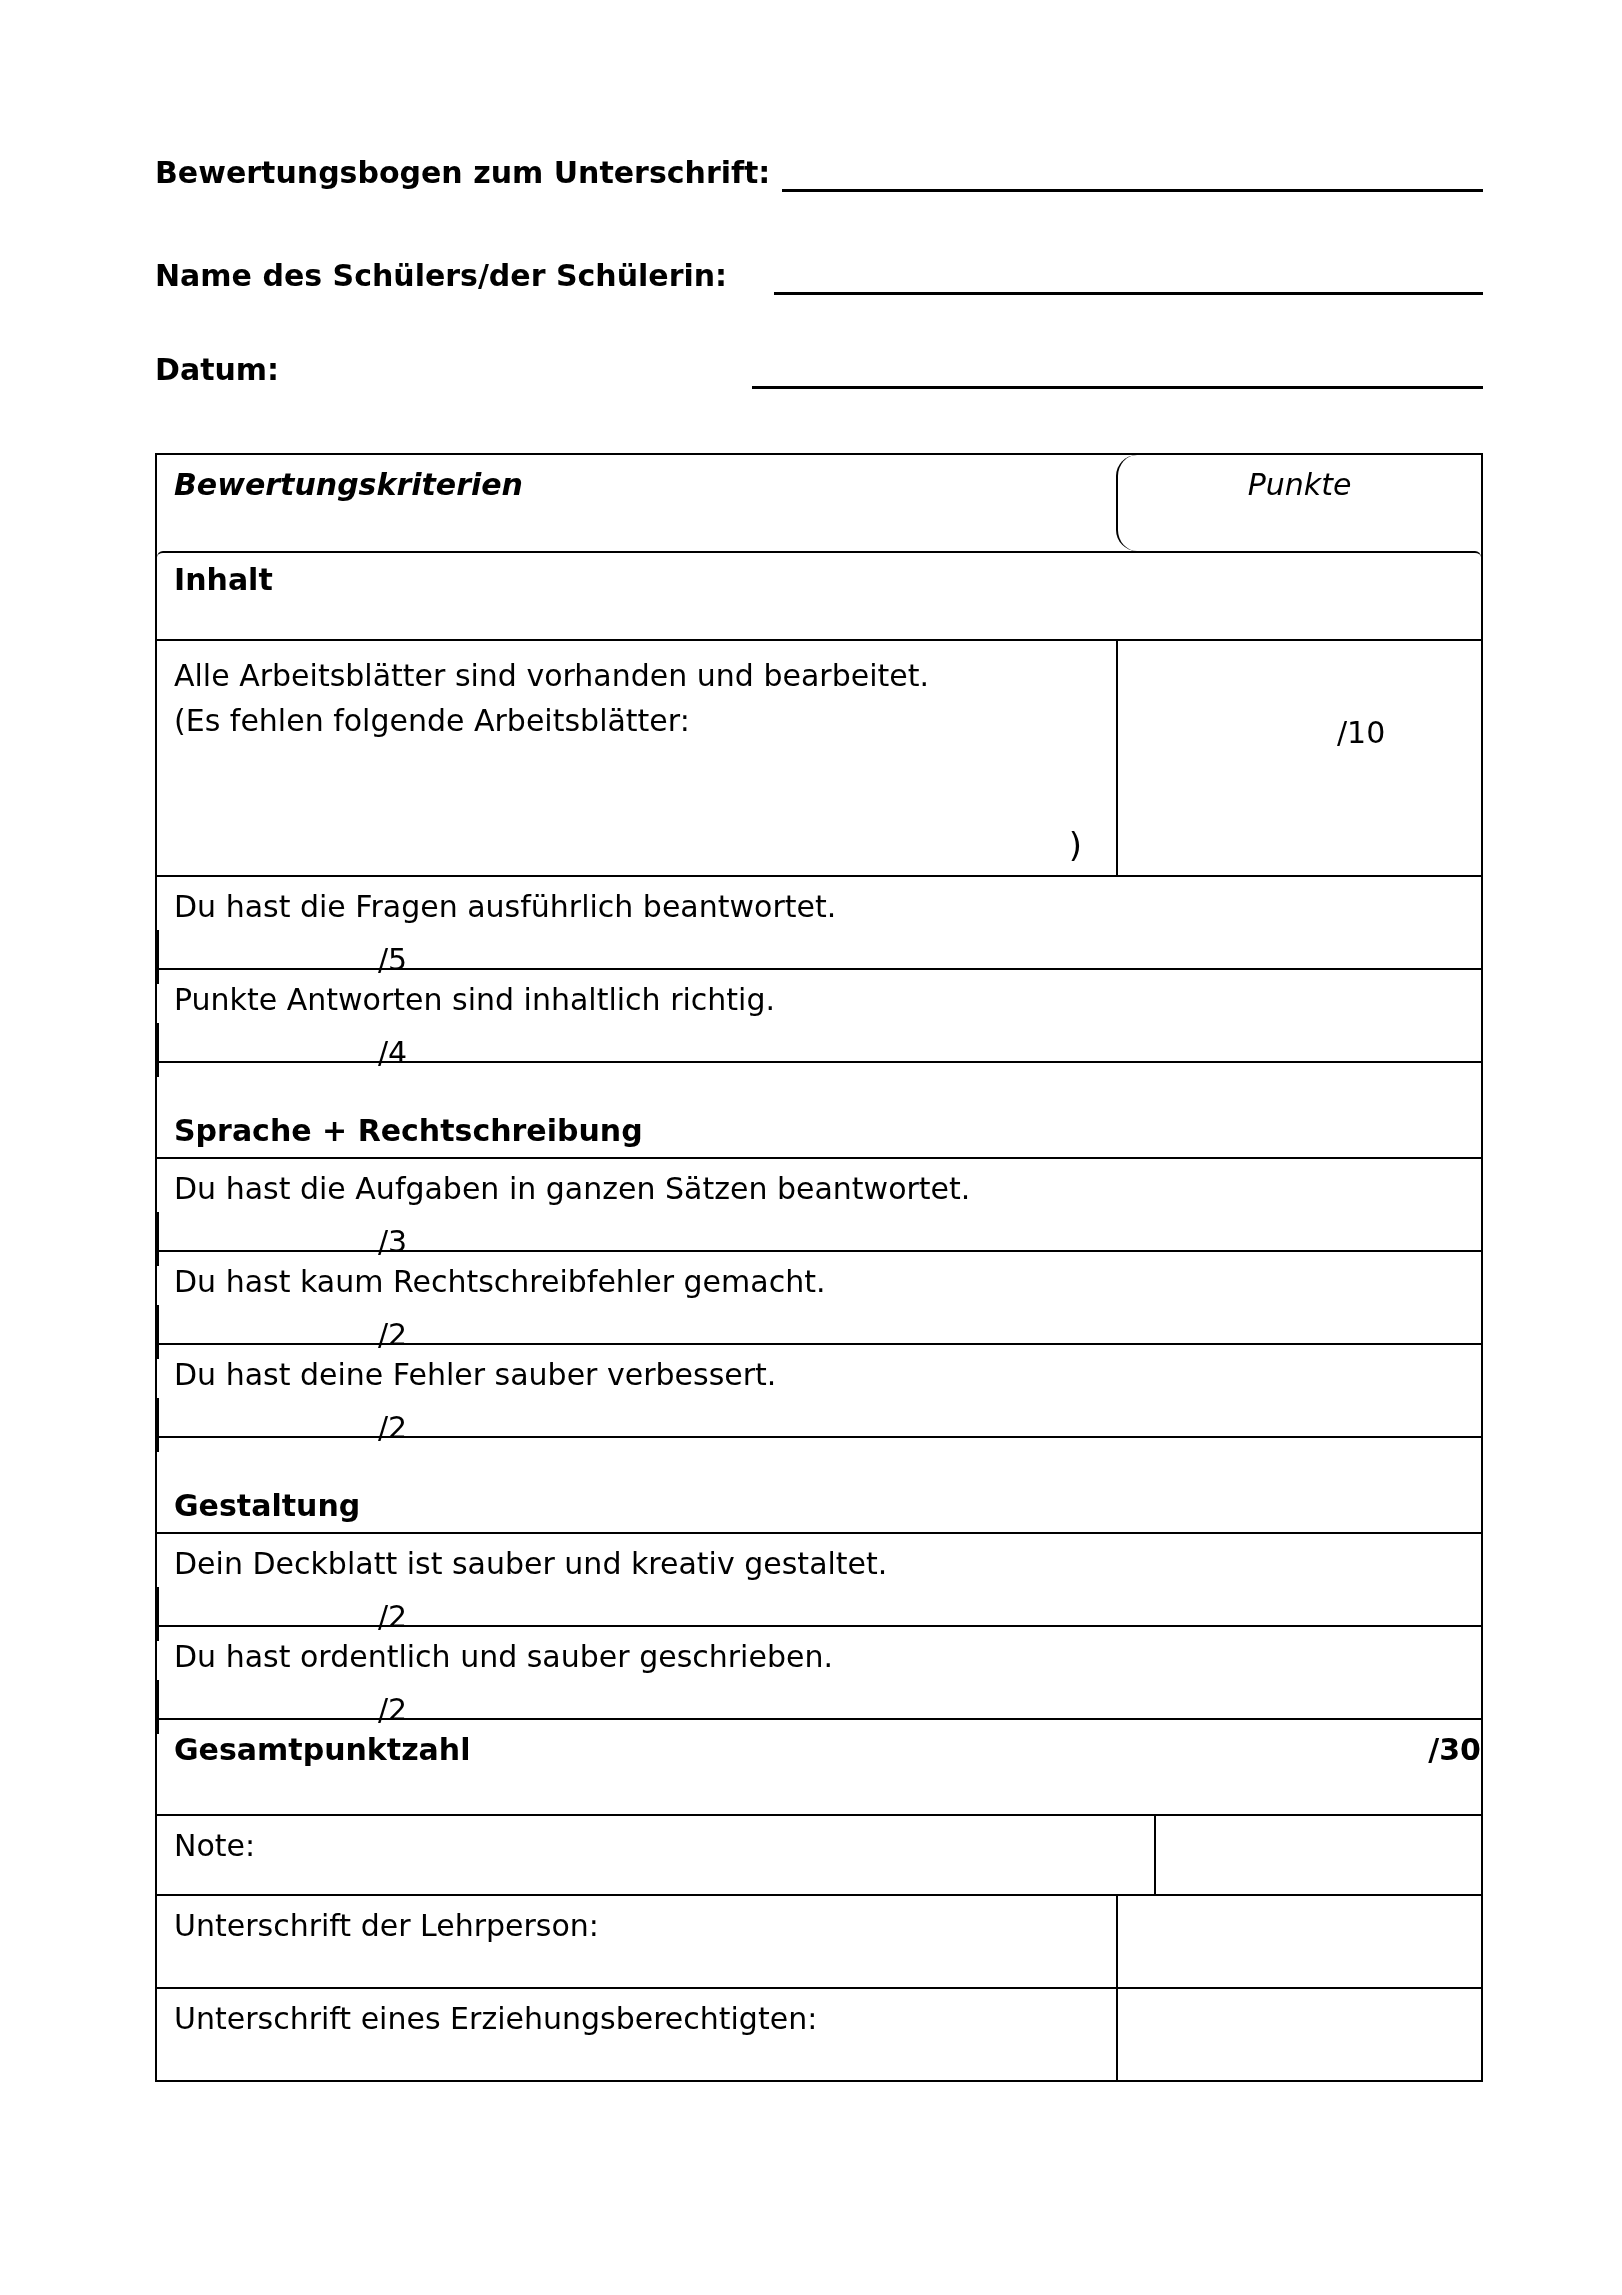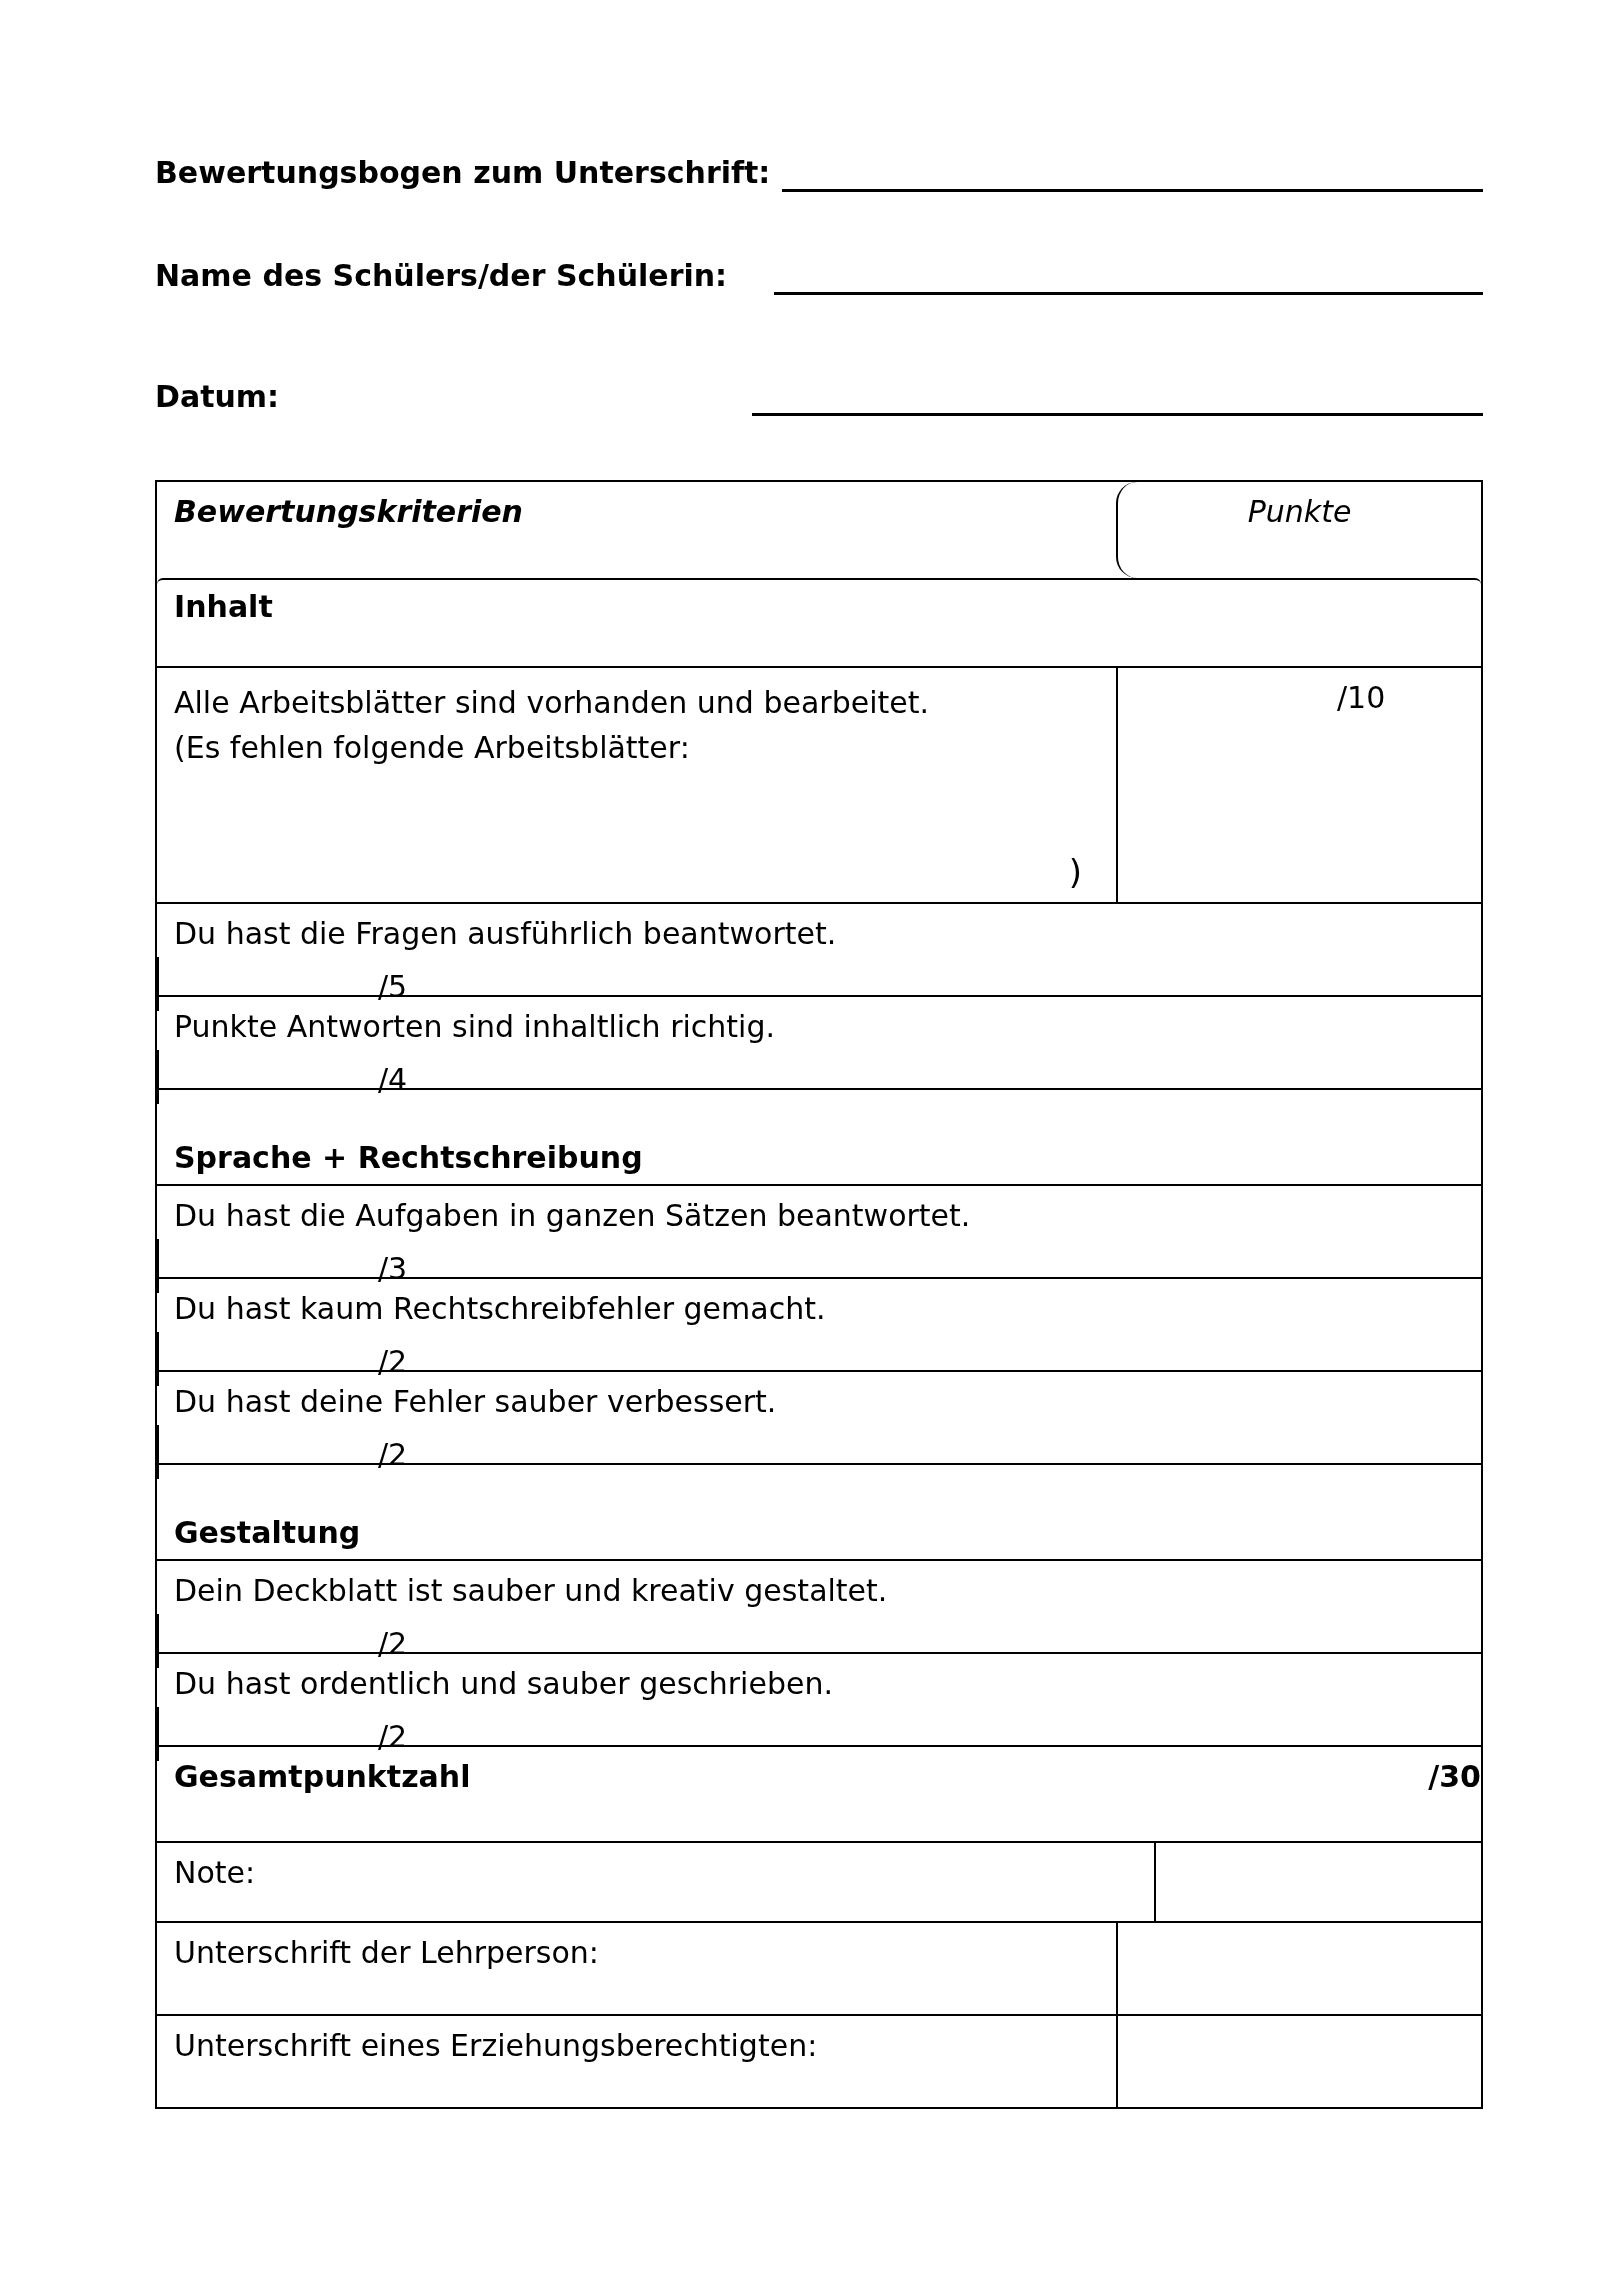--- a/index.html
+++ b/index.html
@@ -19,21 +19,21 @@
     height: 2295px;
     padding: 154px 140px 0 155px;
   }
   
   .field {
     display: flex;
     align-items: flex-end;
     height: 38px;
   }
   .field.f1 { margin-bottom: 65px; }
-  .field.f2 { margin-bottom: 83px; gap: 22px; }
+  .field.f2 { margin-bottom: 56px; gap: 22px; }
   .field .label {
     font-weight: bold;
     white-space: nowrap;
     line-height: 38px;
   }
   .field.f2 .label, .field.f3 .label { width: 597px; flex: none; }
   .field.f1 .label { margin-right: 11.8px; }
   .blank {
     flex: 1;
     height: 35px;
@@ -82,21 +82,21 @@
   .tall-left { line-height: 1.5; }
   .closing-paren {
     position: absolute;
     right: 34px;
     bottom: 3.9px;
     font-size: 34px;
   }
   .tall-pts {
     display: flex;
     flex-direction: column;
-    justify-content: flex-start;
+    justify-content: center;
     padding-bottom: 62px;
   }
 </style>
 </head>
 <body>
 
 <div class="page">
 
   <div class="field f1">
     <span class="label">Bewertungsbogen zum Unterschrift:</span>

